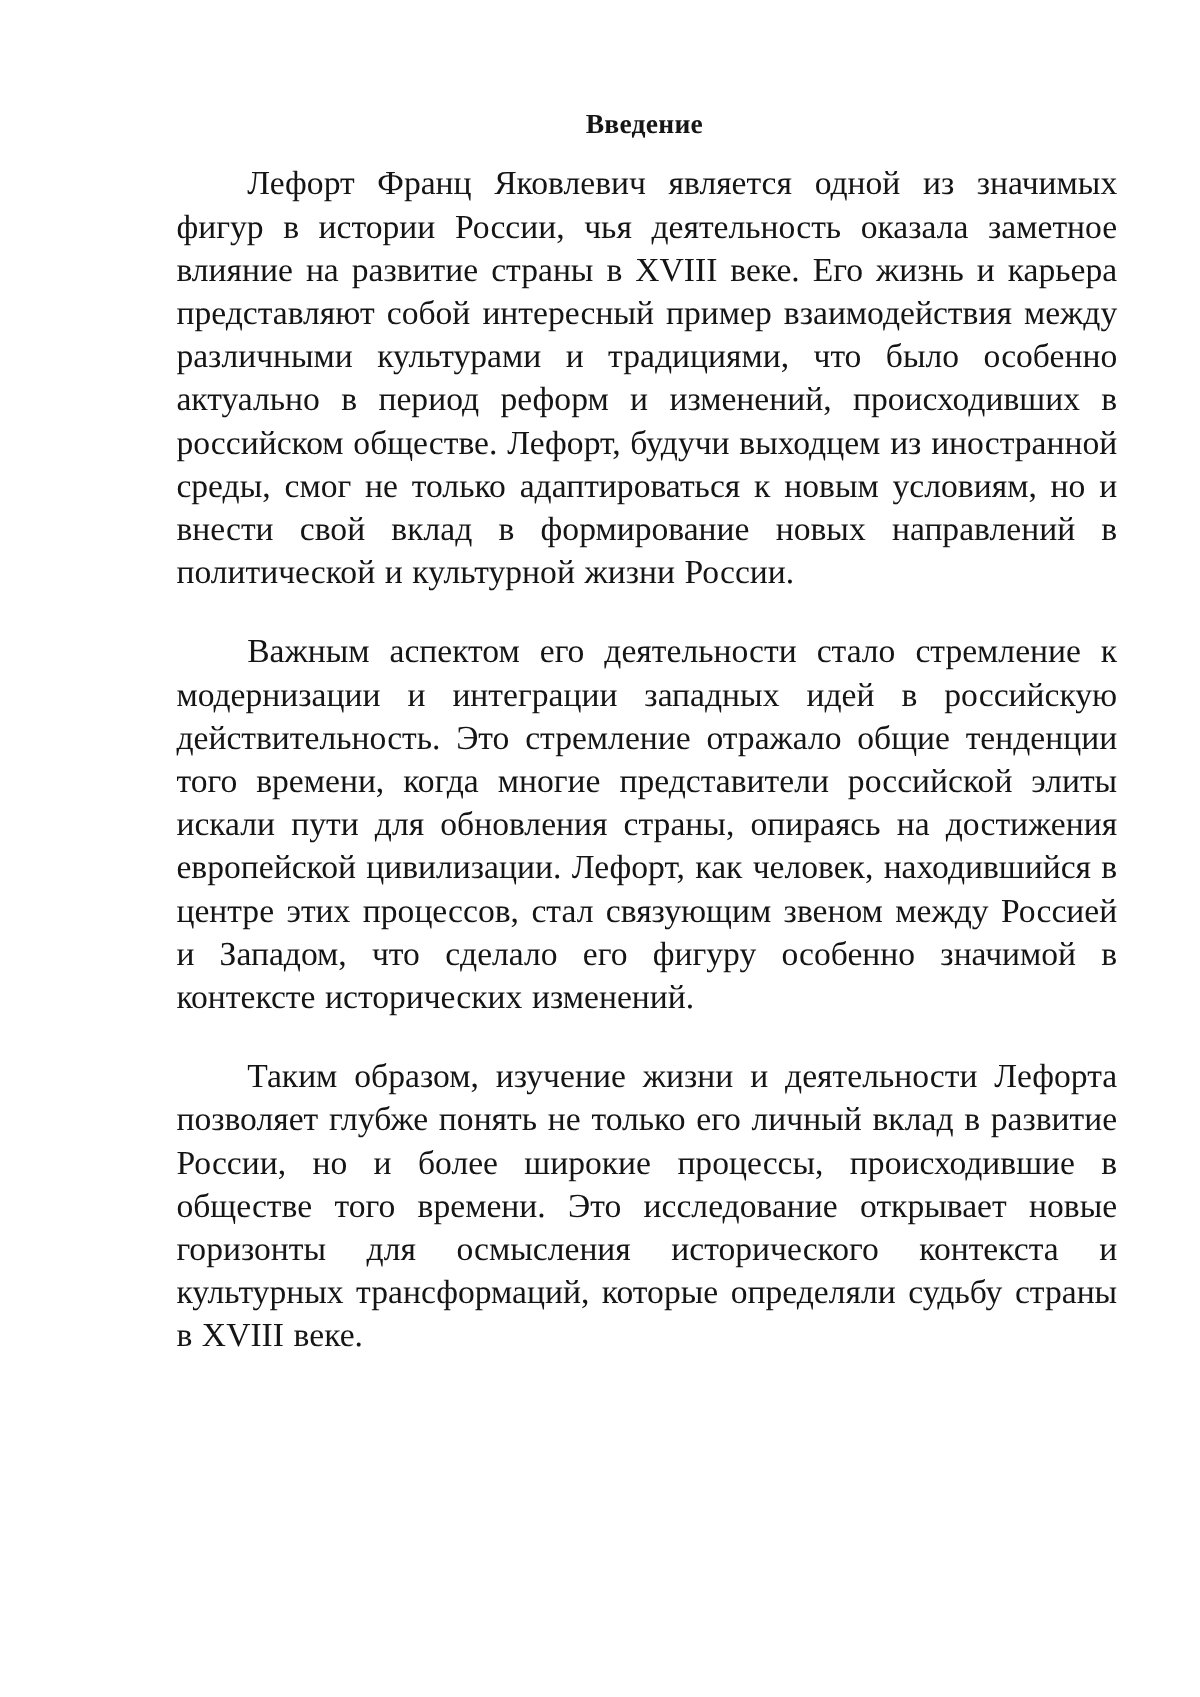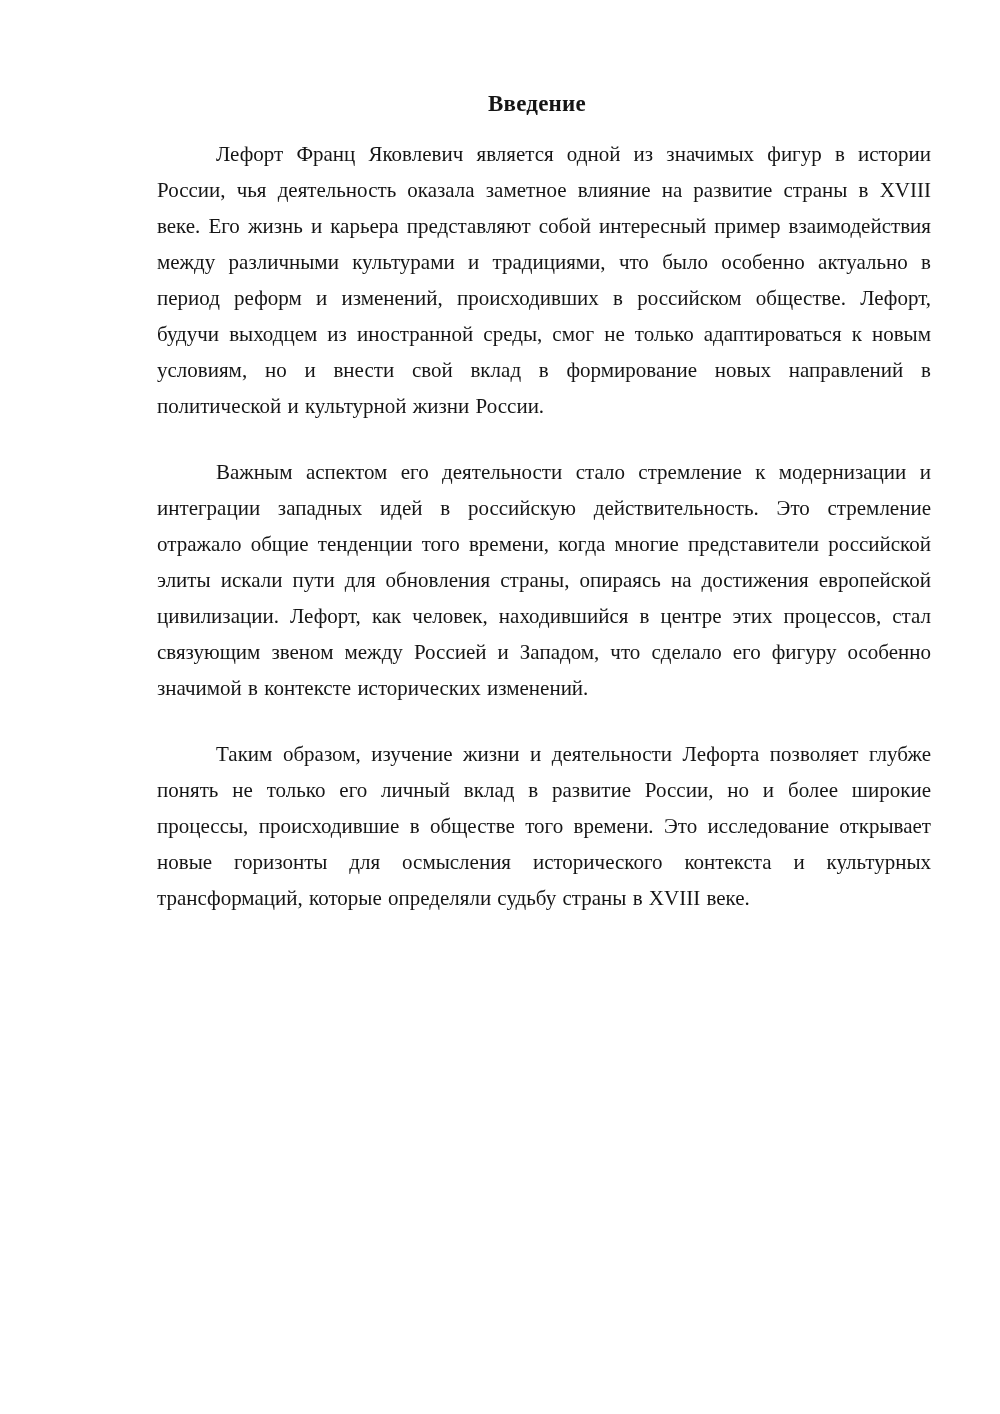--- a/index.html
+++ b/index.html
@@ -24,25 +24,25 @@
   }
   .doc-title {
     font-size: 23px;
     font-weight: bold;
     text-align: center;
     line-height: 36px;
     margin: 0 0 14px 0;
     letter-spacing: 0.2px;
   }
   .doc-paragraph {
-    font-size: 21px;
+    font-size: 28px;
     line-height: 36px;
     text-align: justify;
     text-indent: 59px;
-    margin: 0 0 30px 14px;
+    margin: 0 0 30px 4px;
     word-spacing: 1px;
   }
   .page-number {
     position: absolute;
     left: 143px;
     top: 1326px;
     width: 788px;
     text-align: center;
     font-size: 21px;
     line-height: 30px;

